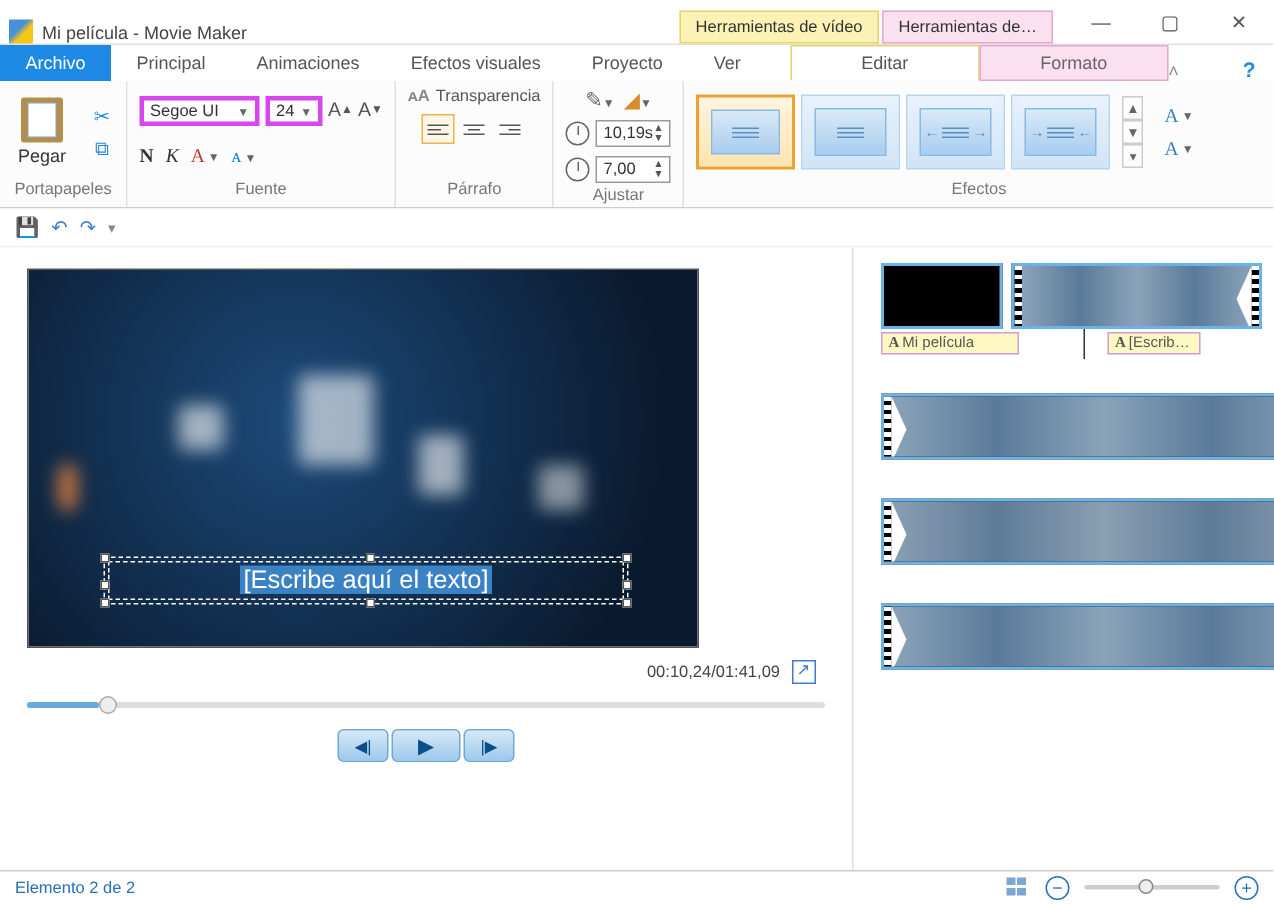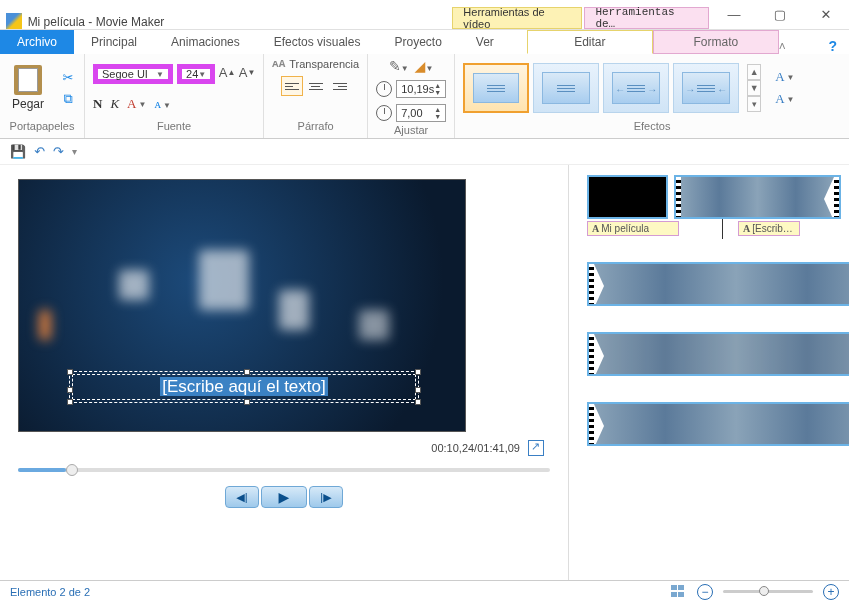--- a/index.html
+++ b/index.html
@@ -5,21 +5,21 @@
 * { margin:0; padding:0; box-sizing:border-box; font-family:"Segoe UI",Tahoma,sans-serif; }
 body { width:849px; height:603px; background:#fff; overflow:hidden; font-size:12px; color:#333; }
 
 
 .titlebar { height:30px; background:#fff; display:flex; align-items:flex-end; border-bottom:1px solid #e0e0e0; }
 .titlebar .icon-mm { width:16px; height:16px; margin:0 6px; background:linear-gradient(135deg,#4a90d9 40%,#f5c518 60%); }
 .titlebar .title { flex:0 0 auto; font-size:12px; color:#444; padding-right:8px; }
 .titlebar .ctx-tabs { display:flex; margin-left:280px; }
 .ctx-tab { height:22px; padding:2px 10px; font-size:11px; border:1px solid #e6d36c; margin-right:2px; display:flex; align-items:center; }
 .ctx-tab.yellow { background:#fdf2b5; }
-.ctx-tab.pink { background:#fbe0f0; border-color:#e2a8d0;font-family:Liberation Mono, monospace; }
+.ctx-tab.pink { background:#fbe0f0; border-color:#e2a8d0; }
 .winbtns { margin-left:auto; display:flex; }
 .winbtn { width:46px; height:30px; display:flex; align-items:center; justify-content:center; font-size:13px; color:#555; }
 
 
 .tabrow { height:24px; display:flex; align-items:flex-end; }
 .tab { padding:4px 16px; font-size:12px; color:#555; border:1px solid transparent; }
 .tab.file { background:#1e88e5; color:#fff; }
 .tab.ctx { border-bottom:1px solid #fff; text-align:center;}
 .tab.ctx.yellow { border-top:1px solid #e6d36c; border-left:1px solid #e6d36c; border-right:1px solid #e6d36c; }
 .tab.ctx.pink { background:#fbe0f0; border:1px solid #e2a8d0; color:#666;}
@@ -34,32 +34,32 @@
 
 
 .paste-btn { display:flex; flex-direction:column; align-items:center; gap:2px; padding:2px 4px;}
 .paste-icon { width:28px; height:30px; background:#b38f4d; border-radius:2px; position:relative; display:flex; align-items:center; justify-content:center;}
 .paste-icon::after { content:""; width:18px; height:22px; background:#fff; border:1px solid #999; position:absolute; }
 .clip-side { display:flex; flex-direction:column; gap:6px; margin-left:6px;}
 .mini-icon { width:16px; height:16px; display:flex; align-items:center; justify-content:center; color:#1e88e5; font-size:13px;}
 
 
 .font-row { display:flex; gap:4px; margin-bottom:6px;}
-.font-sel { height:20px; border:5px solid #d946ef; background:#fff; font-size:11px; padding:1px 4px; display:flex; align-items:center; justify-content:space-between; }
+.font-sel { height:20px; border:3px solid #d946ef; background:#fff; font-size:11px; padding:1px 4px; display:flex; align-items:center; justify-content:space-between; }
 .font-sel.name { width:80px; }
 .font-sel.size { width:38px; }
 .font-btns { display:flex; gap:8px; align-items:center;}
 .fb { font-size:13px; color:#333; font-family:"Times New Roman",serif; }
 .fb.color { color:#c0392b; display:flex; align-items:center;}
 .fb .drop { font-size:8px; color:#666; margin-left:2px;}
 
 
 .para-col { display:flex; flex-direction:column; gap:6px;}
 .trans { display:flex; align-items:center; gap:4px; font-size:11px; color:#555;}
-.trans-icon { font-weight:bold; font-family:Liberation Mono, monospace; color:#888; }
+.trans-icon { font-weight:bold; font-family:Liberation Sans, sans-serif; color:#888; }
 .align-row { display:flex; gap:2px;}
 .al { width:22px; height:20px; border:1px solid transparent; display:flex; flex-direction:column; justify-content:center; gap:2px; padding:3px;}
 .al.sel { border-color:#f0b24a; background:#fff7e6;}
 .al div { height:1px; background:#555;}
 .al .s { width:60%;}
 
 
 .adj-col { display:flex; flex-direction:column; gap:6px;}
 .adj-top { display:flex; gap:6px; font-size:14px; color:#666;}
 .spinner-row { display:flex; align-items:center; gap:4px;}

